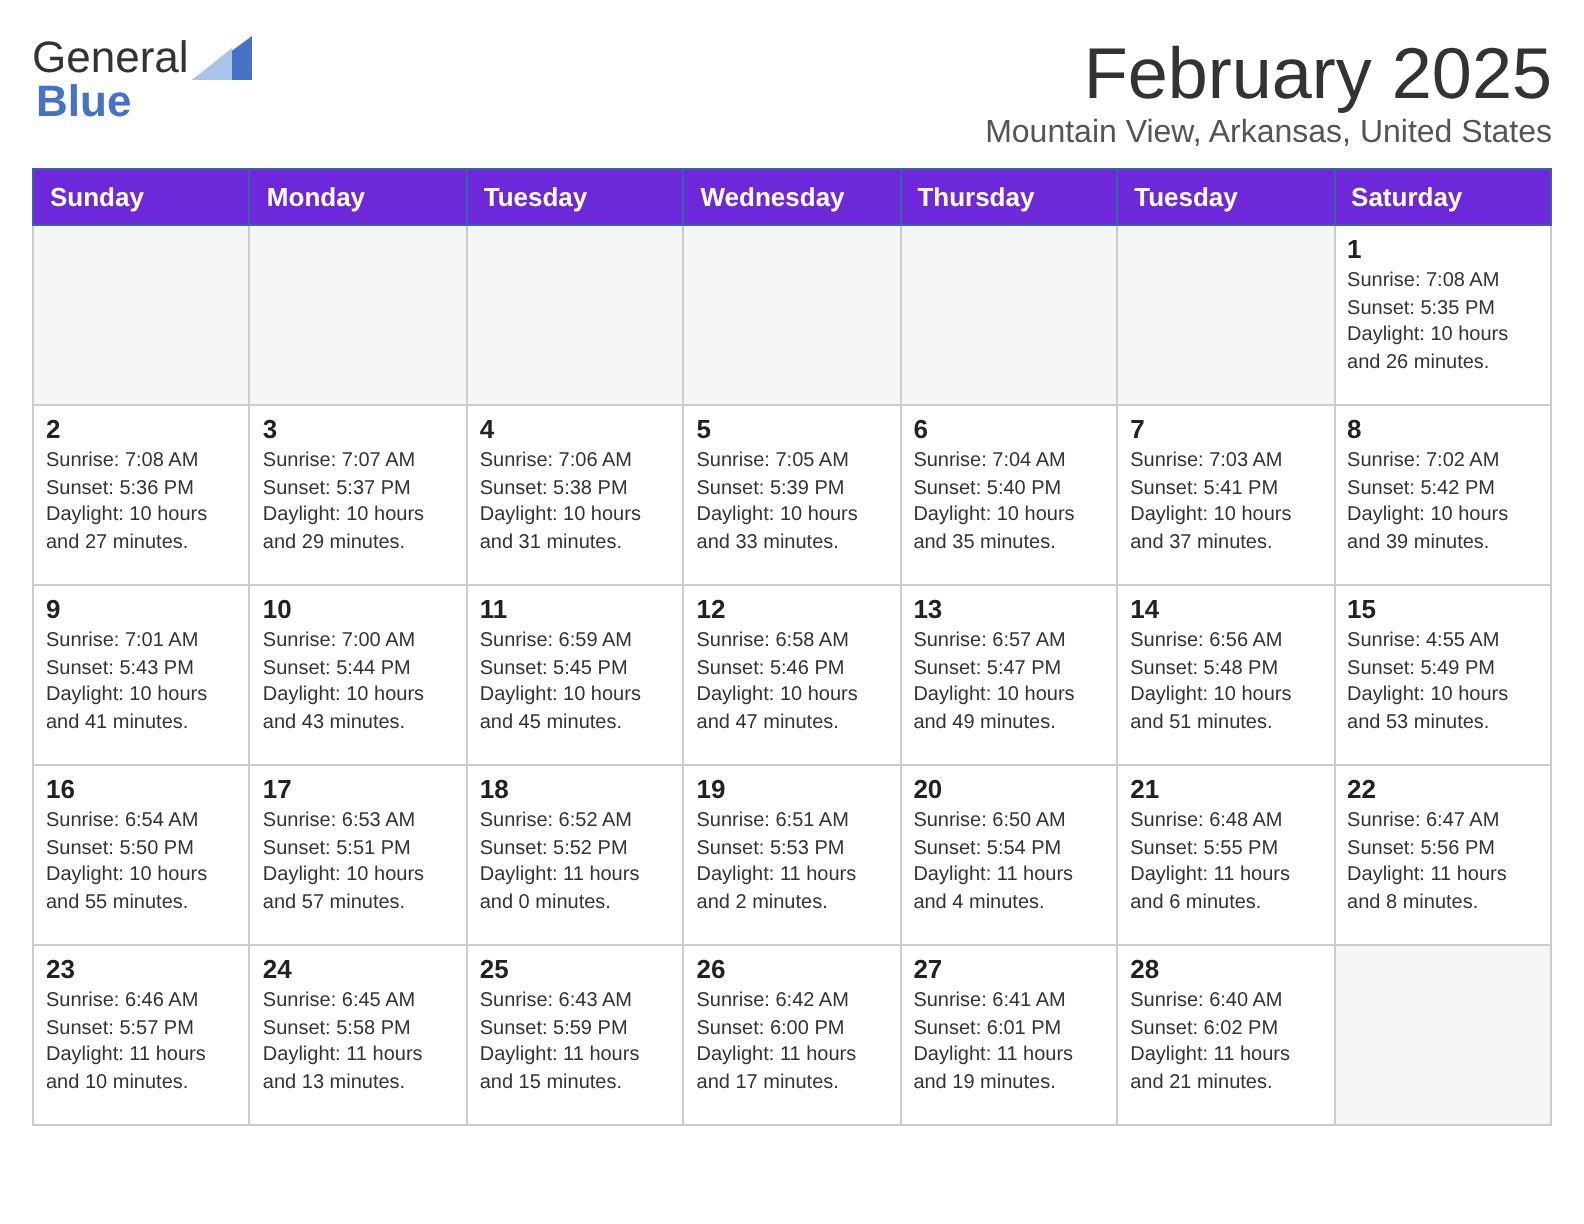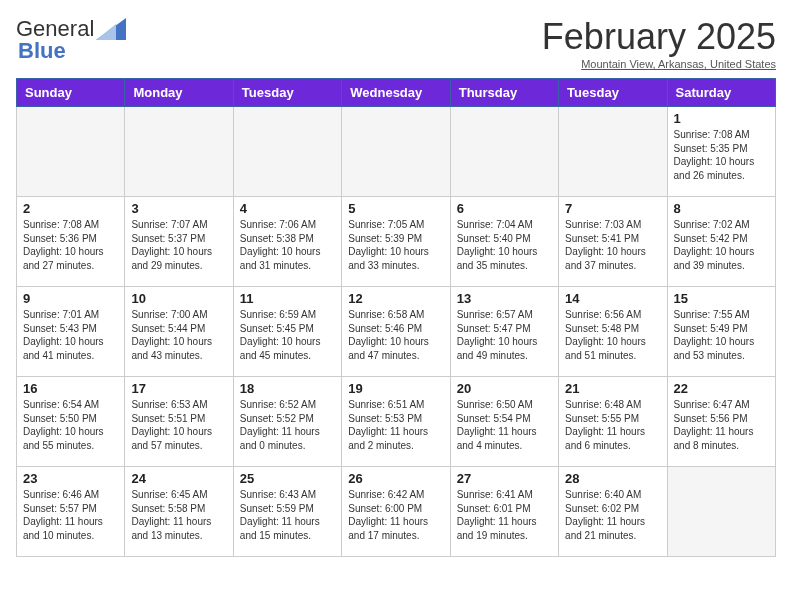--- a/index.html
+++ b/index.html
@@ -24,23 +24,22 @@
     .title-block {
       text-align: right;
       margin-left: 18px;
     }
     .calendar-title {
       font-size: 36px;
       color: #333;
       font-weight: normal;
     }
     .calendar-subtitle {
-      font-size: 11px;
+      font-size: 16px;
       color: #555;
-      text-decoration: underline;
     }
     .calendar {
       width: 100%;
       border-collapse: collapse;
       border: 1px solid #ccc;
     }
     .calendar th {
       background-color: #6d28d9;
       color: #fff;
       font-size: 13px;
@@ -198,21 +197,21 @@
 Daylight: 10 hours and 49 minutes.</div>
         </td>
         <td>
           <span class="day-number">14</span>
           <div class="day-info">Sunrise: 6:56 AM
 Sunset: 5:48 PM
 Daylight: 10 hours and 51 minutes.</div>
         </td>
         <td>
           <span class="day-number">15</span>
-          <div class="day-info">Sunrise: 7:55 AM
+          <div class="day-info">Sunrise: 4:55 AM
 Sunset: 5:49 PM
 Daylight: 10 hours and 53 minutes.</div>
         </td>
       </tr>
       <tr>
         <td>
           <span class="day-number">16</span>
           <div class="day-info">Sunrise: 6:54 AM
 Sunset: 5:50 PM
 Daylight: 10 hours and 55 minutes.</div>

